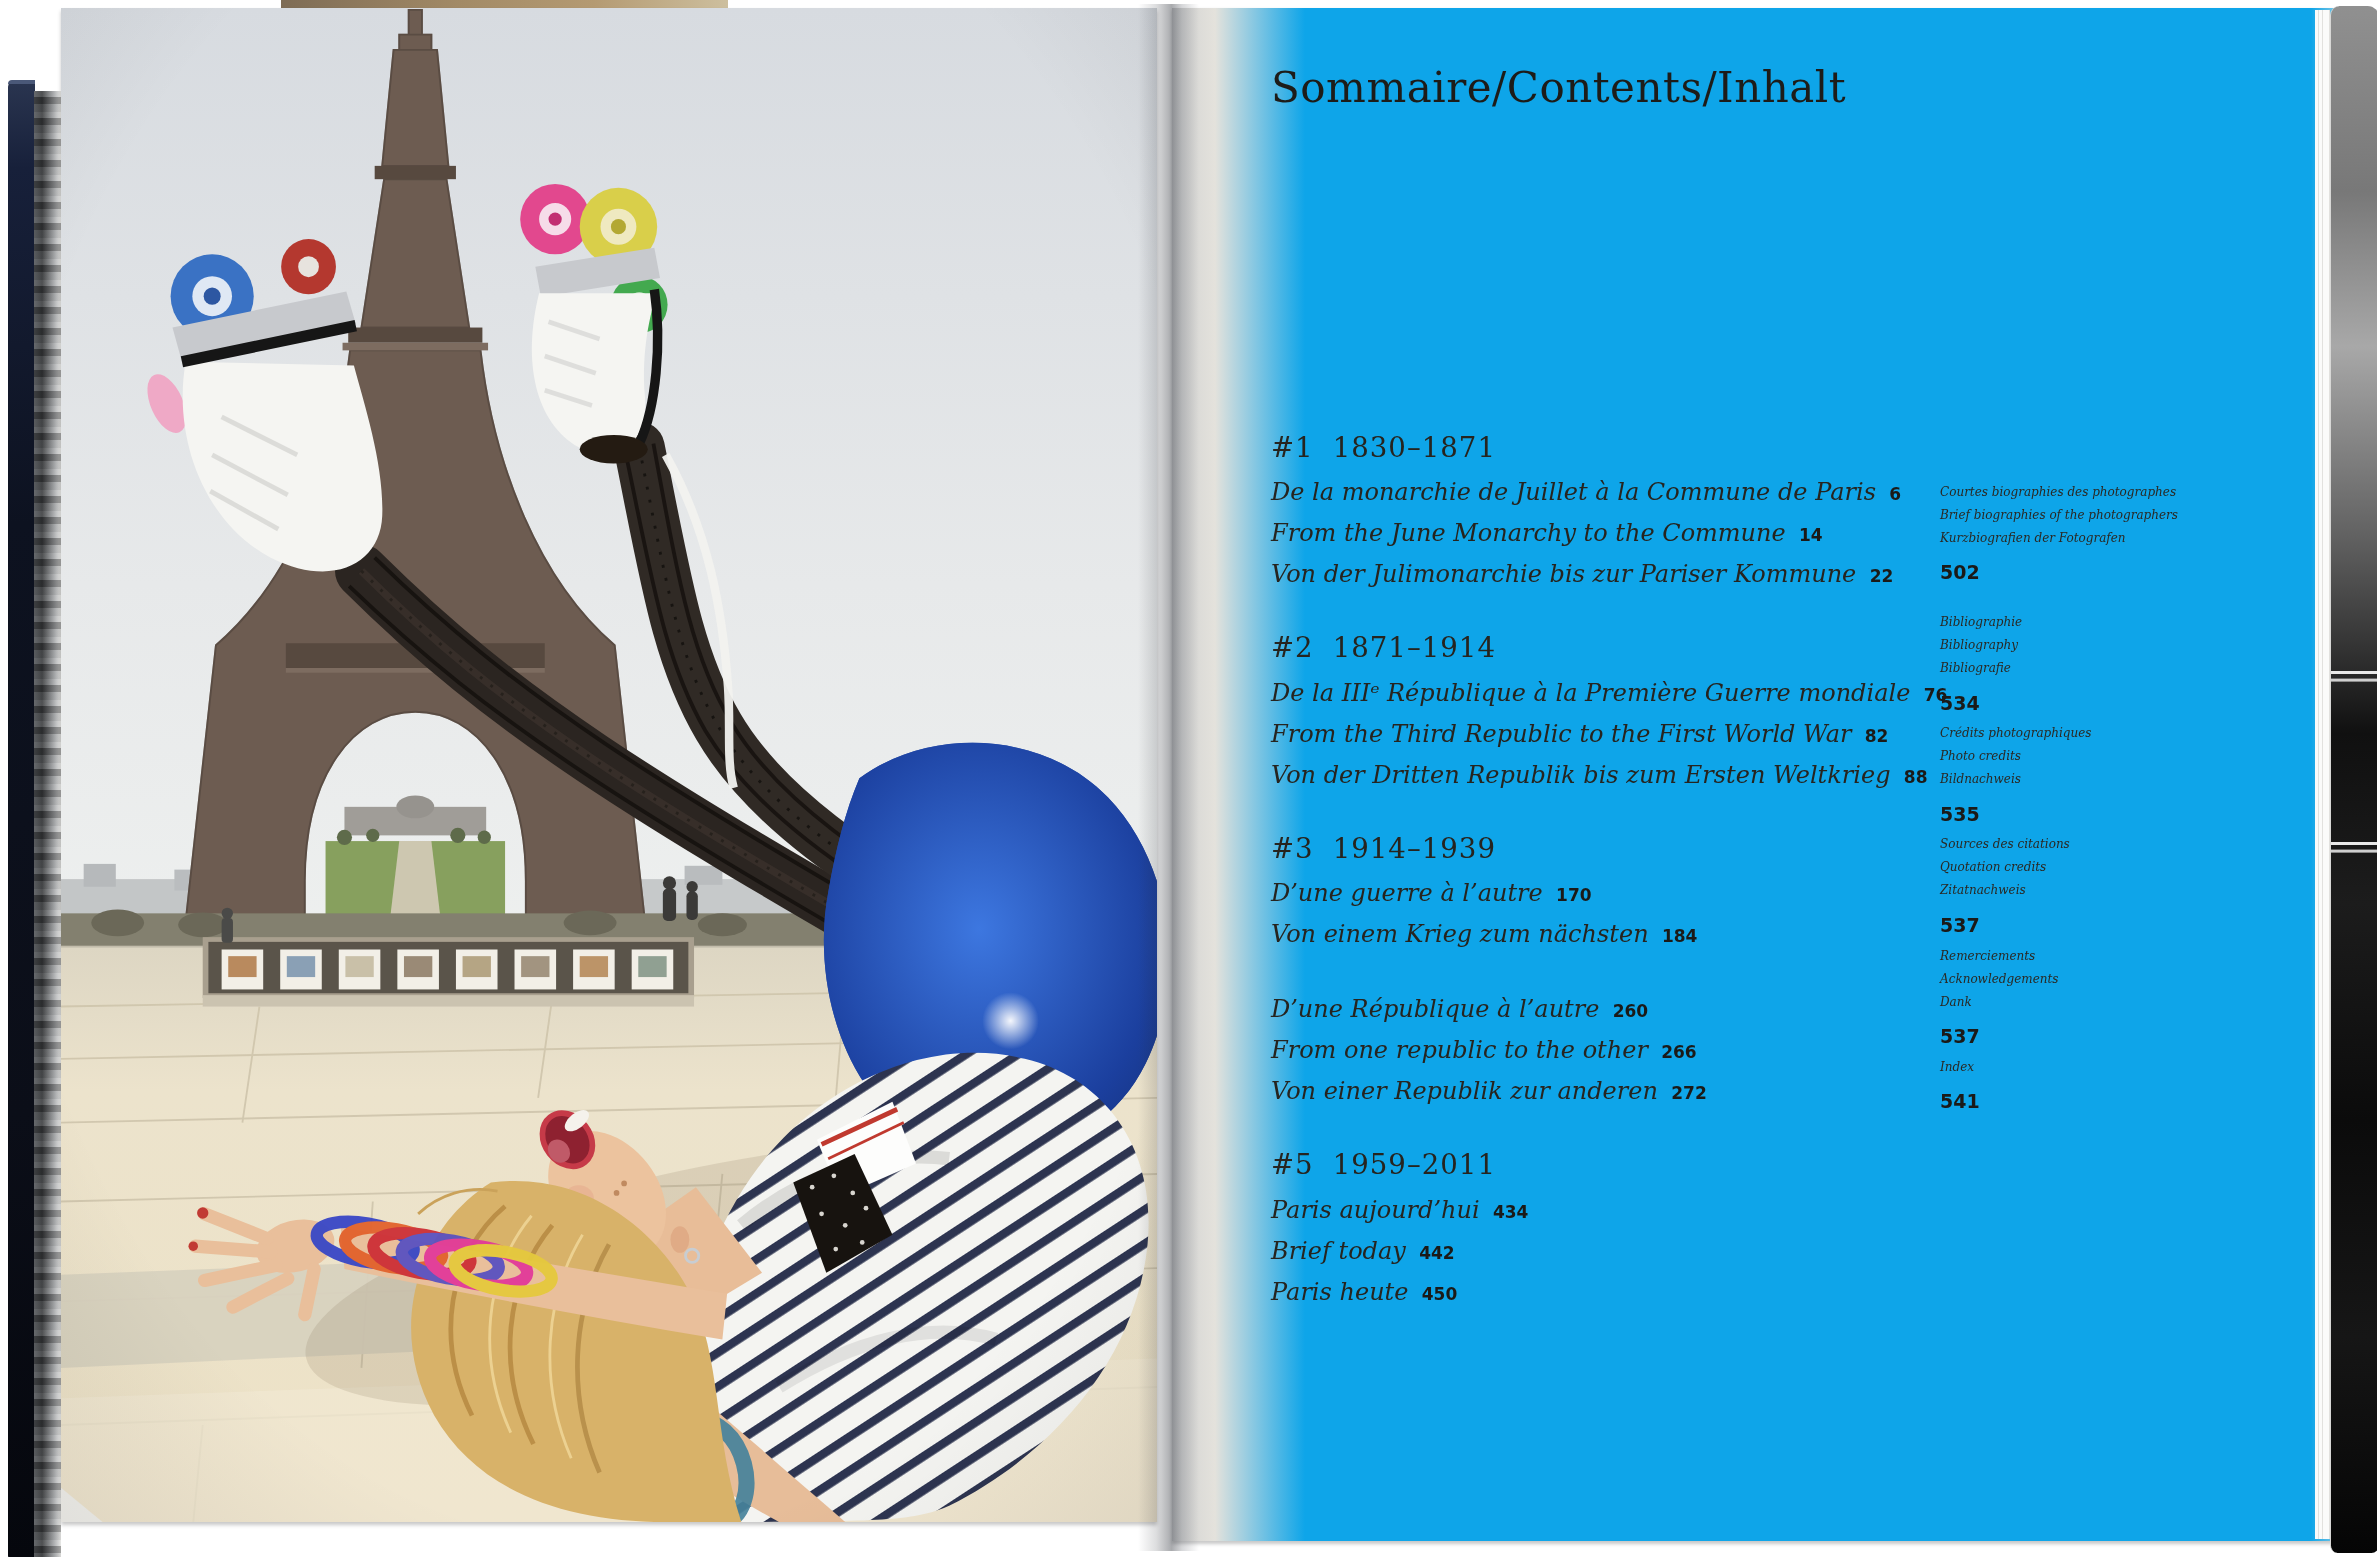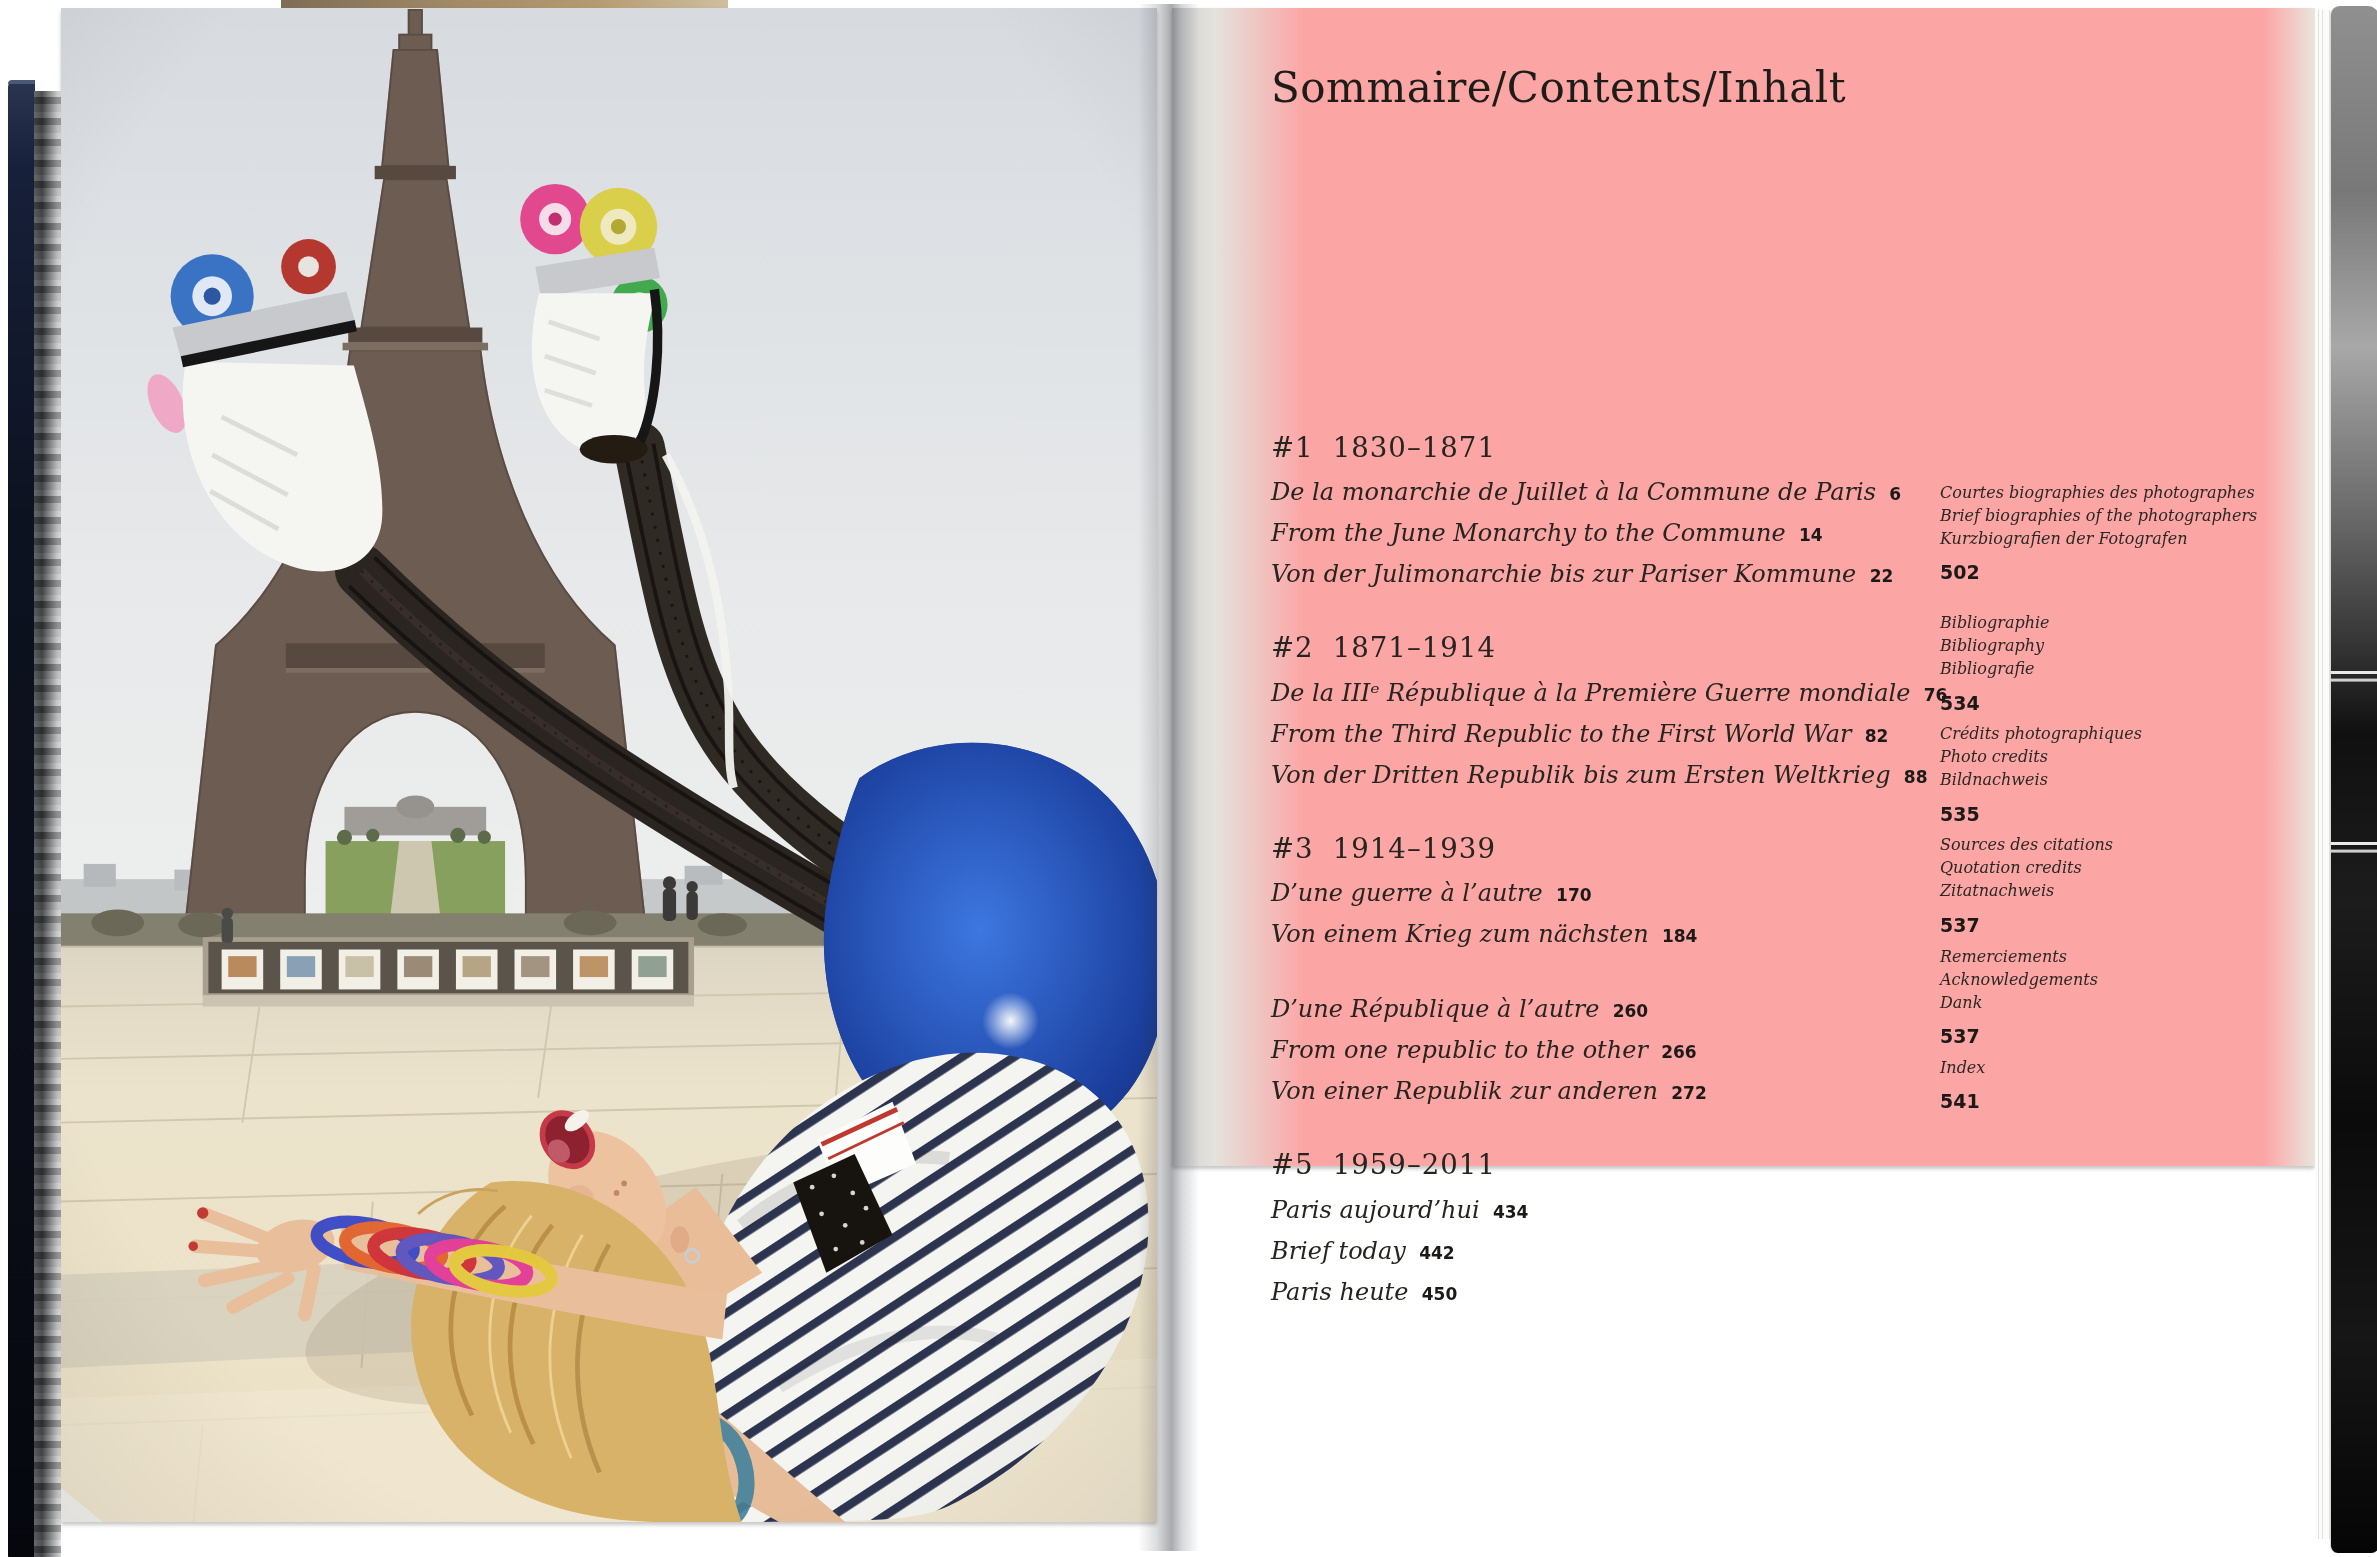--- a/index.html
+++ b/index.html
@@ -20,41 +20,41 @@
     background:repeating-linear-gradient(90deg,#fbfbfa 0 2.9px,#e2e1de 2.9px 3.8px);}
   .edges-right-dark{position:absolute;left:2330px;top:5.7px;width:48px;height:1547px;border-radius:9.5px 11.4px 7.6px 7.6px;
     background:linear-gradient(180deg,#909090 0%,#787878 12%,#a8a8a8 22%,#636363 34%,#303030 42%,#101010 47%,#1c1c1c 58%,#0b0b0b 72%,#161616 86%,#050505 100%);
     border-left:1.9px solid #d8d8d6;}
   .edges-right-dark .dline{position:absolute;left:0;width:100%;height:2.9px;background:#e9e9e9;box-shadow:0 7.6px 0 #cfcfcf;}
 
   
   .page-left{position:absolute;left:61px;top:7.6px;width:1096px;height:1514px;background:#e8e6e0;
     box-shadow:0 2.9px 3.8px rgba(0,0,0,.22);}
   .page-left svg{display:block;width:100%;height:100%;}
-  .page-right{position:absolute;left:1172px;top:7.6px;width:1143px;height:1158px;background:#fca5a5;
-    border-radius:0 3.8px 3.8px 0;box-shadow:0 2.9px 3.8px rgba(0,0,0,.22);}
+  .page-right{position:absolute;left:1172px;top:7.6px;width:1143px;height:1533px;background:#0ea5e9;
+    border-radius:0 3.8px 3.8px 0;box-shadow:0 2.9px 3.8px rgba(0,0,0,.22);padding-left:48px;}
   .page-right::before{content:"";position:absolute;left:0;top:0;width:133px;height:100%;
     background:linear-gradient(90deg,#cfd0d1 0,#e4e2dc 43px,rgba(0,0,0,0) 133px);}
   .page-right::after{content:"";position:absolute;right:0;top:0;width:52px;height:100%;
     background:linear-gradient(270deg,#e8e5dd 0,rgba(0,0,0,0) 52px);}
   .gutter{position:absolute;left:1138px;top:3.8px;width:61px;height:1547px;z-index:5;pointer-events:none;
     background:linear-gradient(90deg,rgba(0,0,0,0) 0,rgba(40,44,52,.16) 30%,rgba(40,44,52,.40) 55%,rgba(70,75,85,.22) 72%,rgba(0,0,0,0) 100%);}
 
   
   .toc-title{position:absolute;left:99px;top:55px;font-size:42px;color:#1d1c19;letter-spacing:0.5px;white-space:nowrap;}
   .chapters{position:absolute;left:99px;top:422px;width:628px;color:#26241f;}
   .chapter{margin-bottom:34px;}
   .ch-head{font-size:27.6px;line-height:36px;margin-bottom:7.6px;letter-spacing:1px;white-space:nowrap;}
   .ch-years{margin-left:19px;}
   .entry{font-size:24px;line-height:39px;font-style:italic;white-space:nowrap;}
   .e-p{font-family:"DejaVu Sans",sans-serif;font-style:normal;font-weight:700;font-size:17px;margin-left:13.3px;color:#1b1a18;}
   .backmatter{position:absolute;left:768px;top:473px;width:371px;color:#2a2823;}
   .bm{margin-bottom:5.7px;}
   .bm-first{margin-bottom:25px;}
-  .bm-line{font-size:16px;line-height:23px;font-style:italic;white-space:nowrap;}
+  .bm-line{font-size:12px;line-height:23px;font-style:italic;white-space:nowrap;}
   .bm-page{font-family:"DejaVu Sans",sans-serif;font-weight:700;font-size:19px;line-height:27px;margin-top:9.5px;color:#1b1a18;}
 </style>
 </head>
 <body>
 
 <div class="stage">
 
   <div class="top-sliver"></div>
   <div class="cover-left"></div>
   <div class="edges-left"></div>

